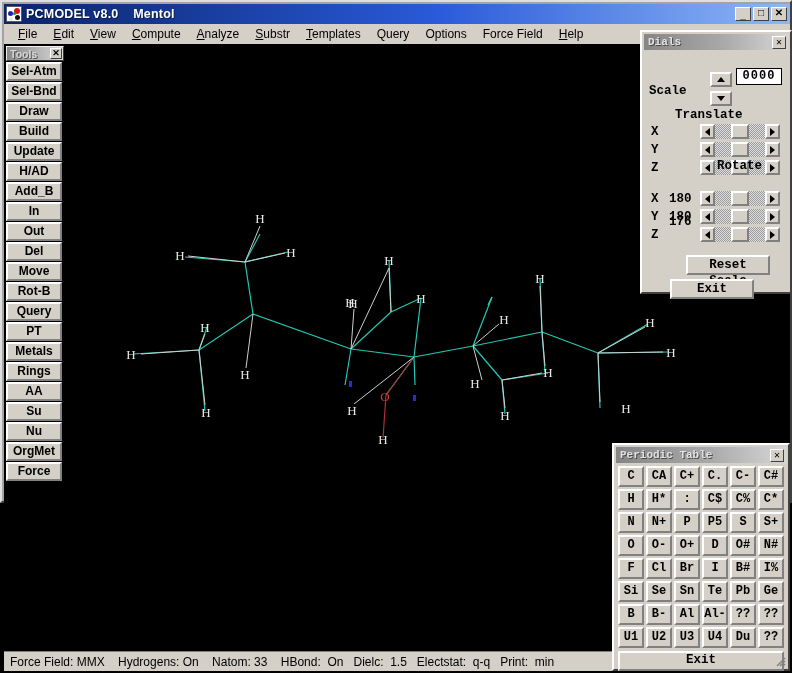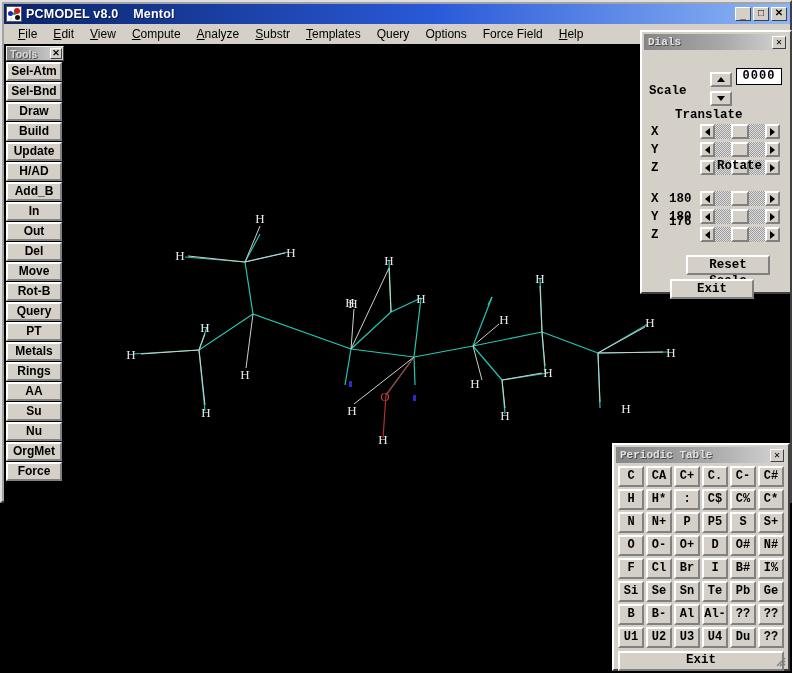--- a/index.html
+++ b/index.html
@@ -414,14 +414,17 @@
         <div class="pt-btn">U4</div>
         <div class="pt-btn">Du</div>
         <div class="pt-btn">??</div>
       </div>
     <div id="pt-exit">Exit</div>
     <svg id="pt-grip" viewBox="0 0 12 12">
       <path d="M11 3 L3 11 M11 6 L6 11 M11 9 L9 11" stroke="#808080" stroke-width="1.4" fill="none"></path>
     </svg>
   </div>
 
+  <div id="statusbar">
+    <div id="status-text">Force Field: MMX    Hydrogens: On    Natom: 33    HBond:  On   Dielc:  1.5   Electstat:  q-q   Print:  min</div>
+  </div>
 
 </div>
 
 </body></html>

